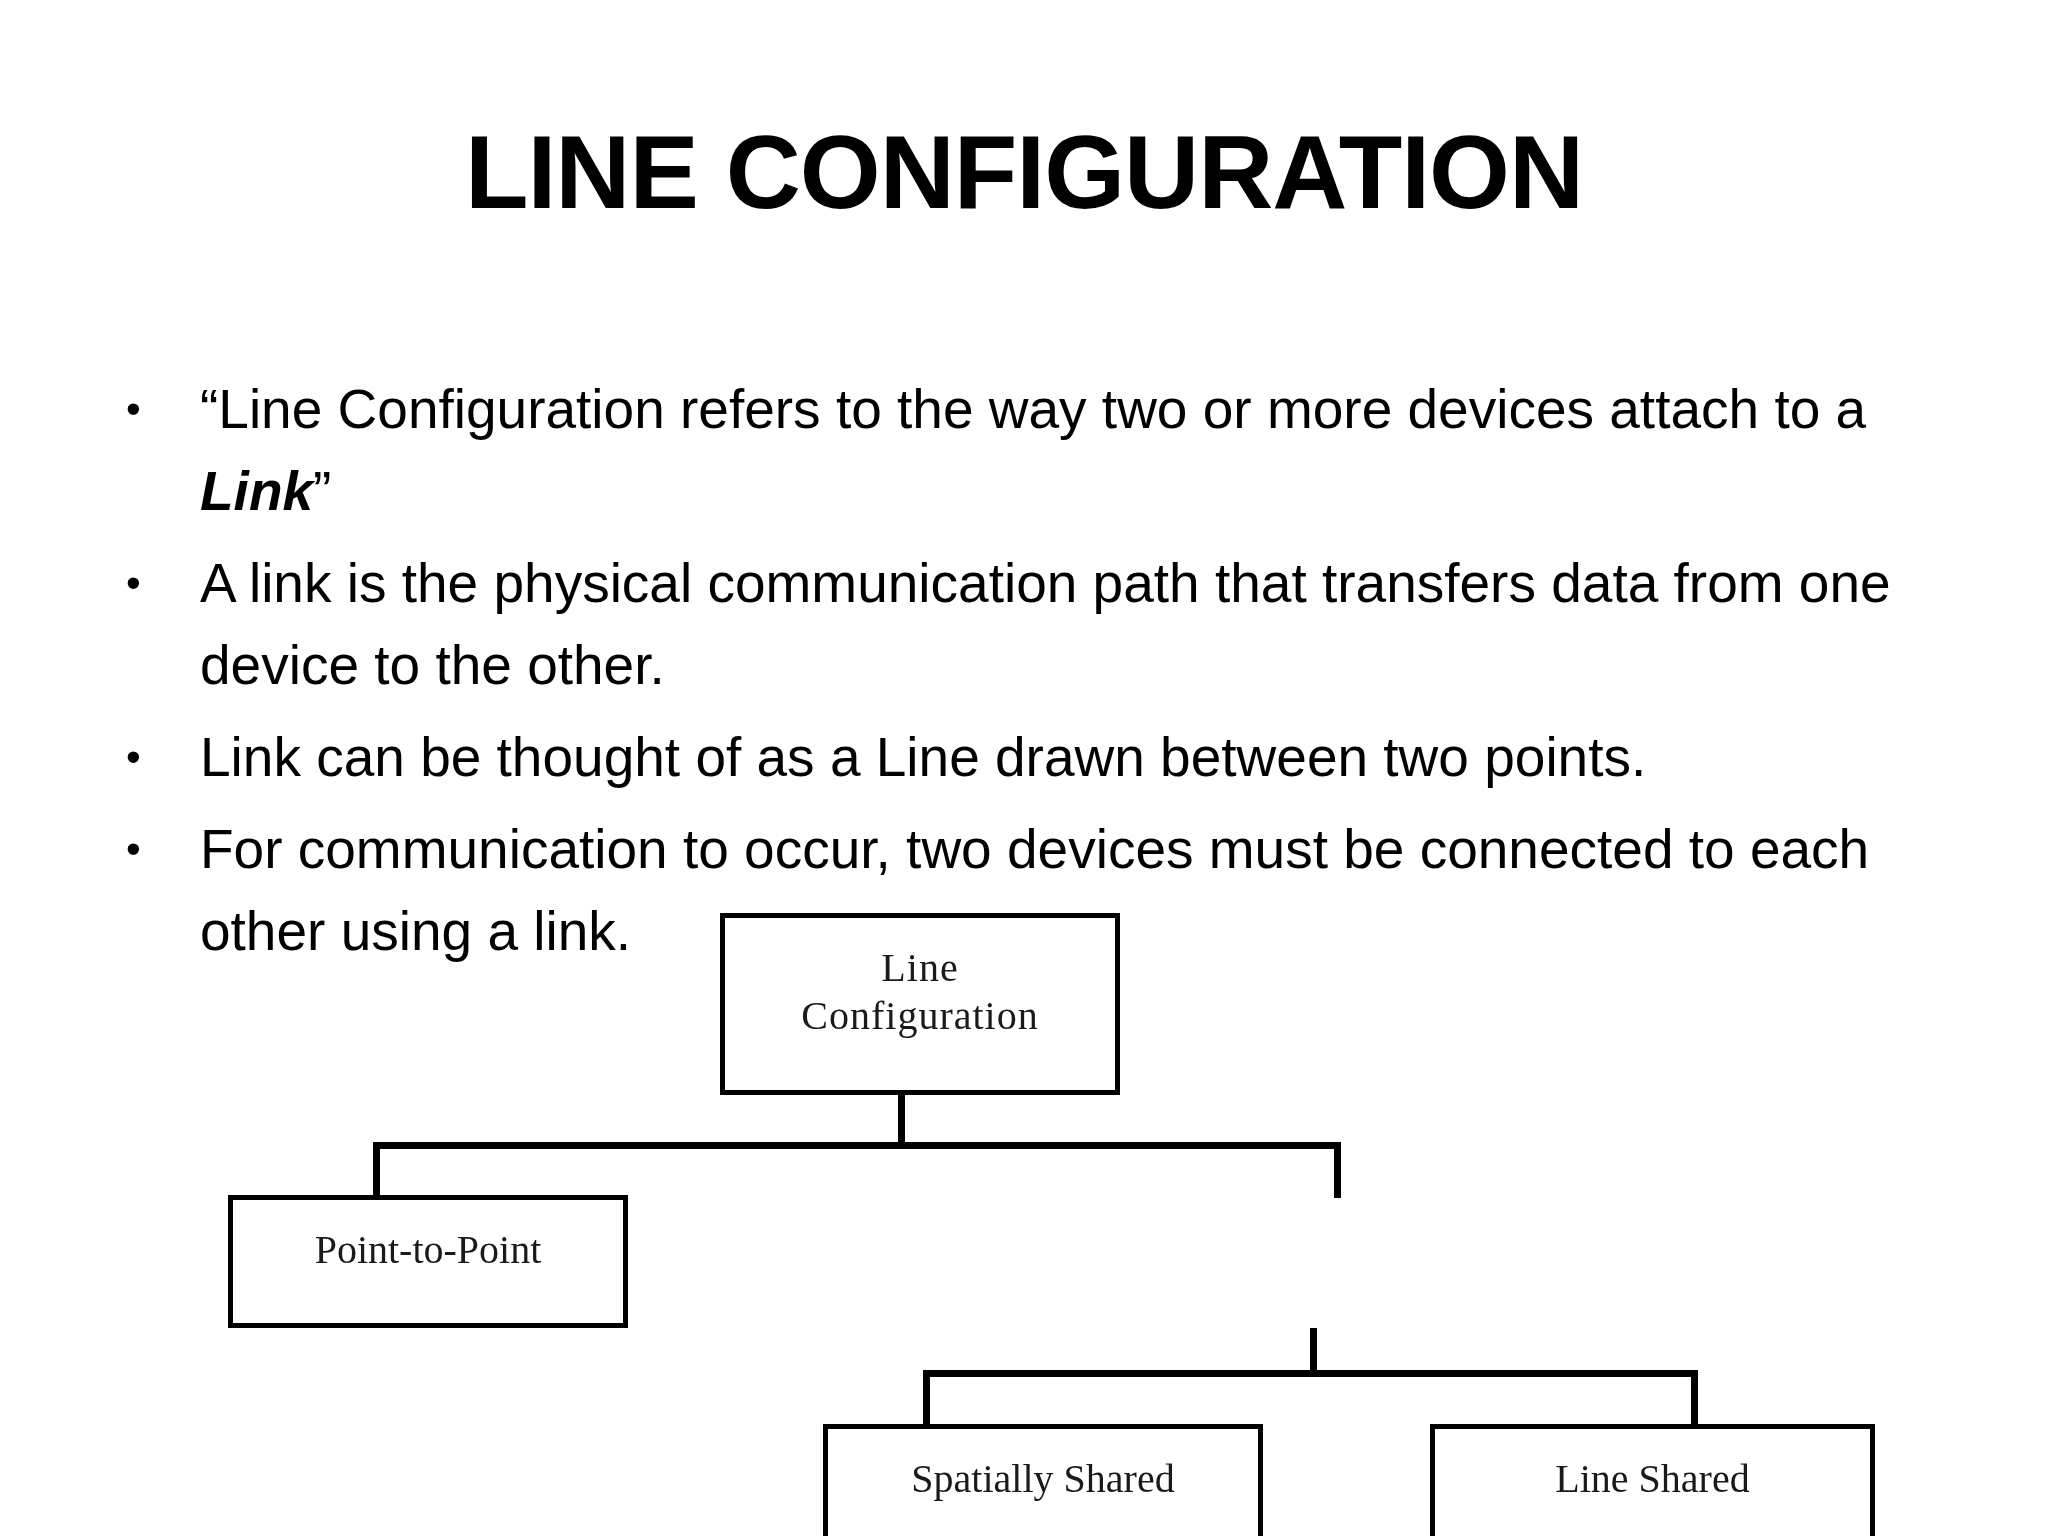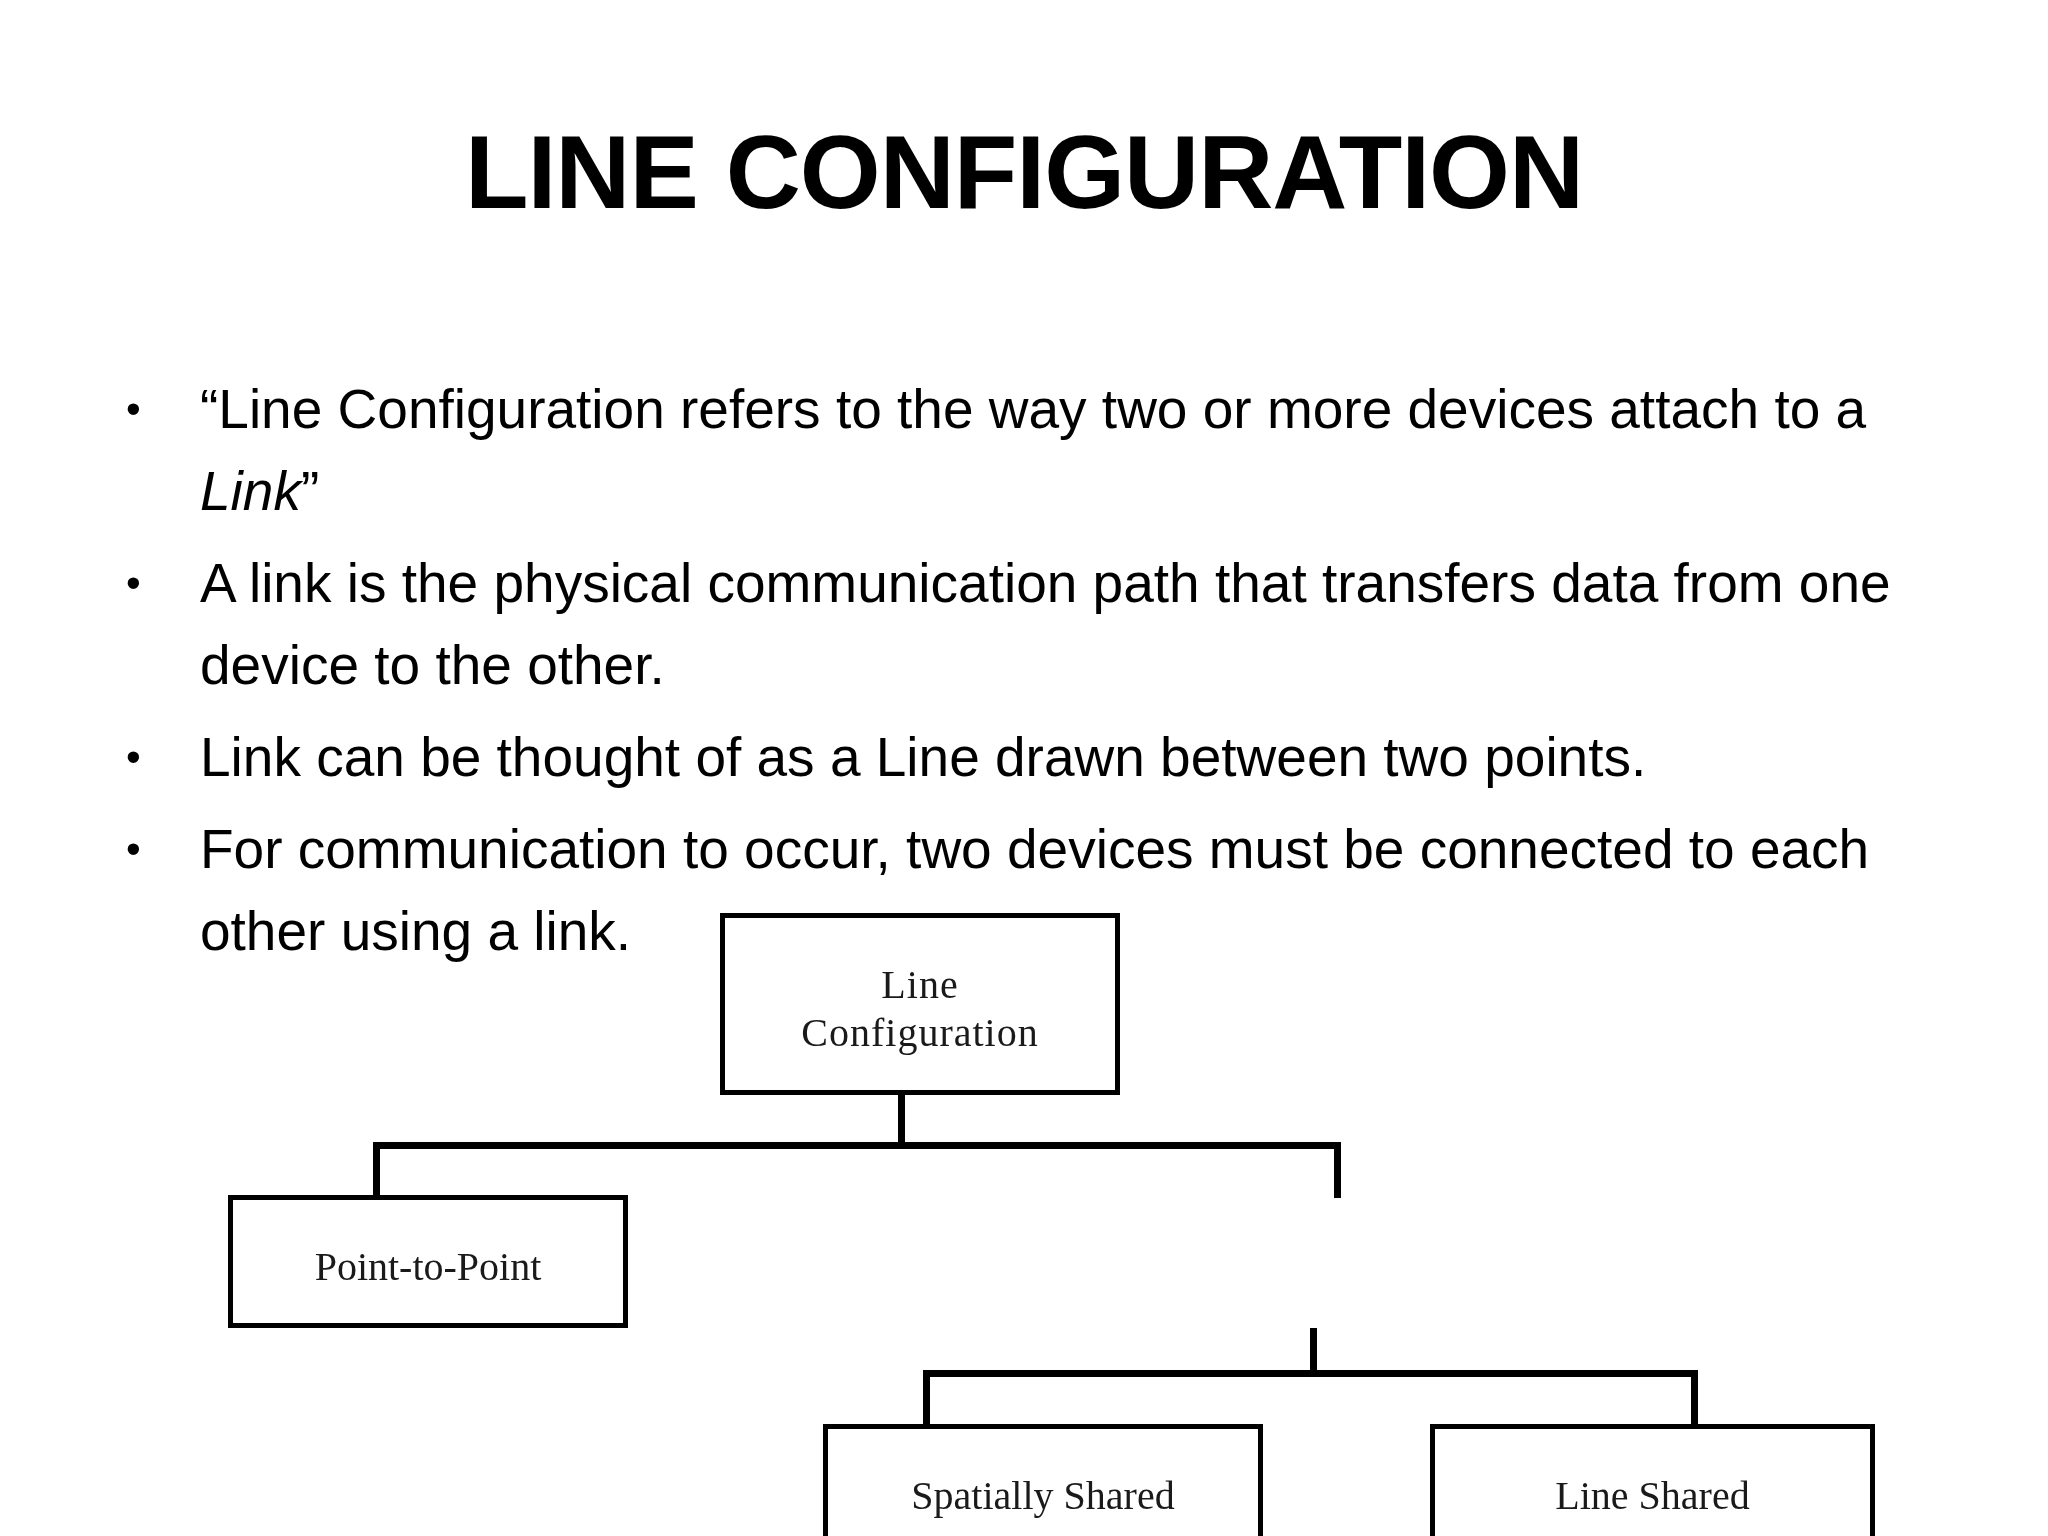--- a/index.html
+++ b/index.html
@@ -62,21 +62,21 @@
     width: 20px;
     height: 82px;
     line-height: 82px;
     font-size: 42px;
     text-align: left;
   }
   .bullet-item .txt {
     display: block;
   }
   .bullet-item b.link-em {
-    font-weight: normal;
+    font-weight: bold;
     font-style: italic;
   }
 
   
   .diagram {
     position: absolute;
     left: 0;
     top: 0;
     width: 2048px;
     height: 1536px;
@@ -89,21 +89,21 @@
     background: #ffffff;
     font-family: "Liberation Serif", serif;
     font-size: 40px;
     line-height: 48px;
     color: #1a1a1a;
     text-align: center;
     pointer-events: auto;
   }
   .node .node-label {
     display: block;
-    padding-top: 43px;
+    padding-top: 26px;
   }
   .node.root .node-label {
     letter-spacing: 1px;
   }
   .node.root .node-label .l2 {
     display: block;
   }
 
   #node-root       { left: 720px;  top: 913px;  width: 400px; height: 182px; }
   #node-p2p        { left: 228px;  top: 1195px; width: 400px; height: 133px; }

